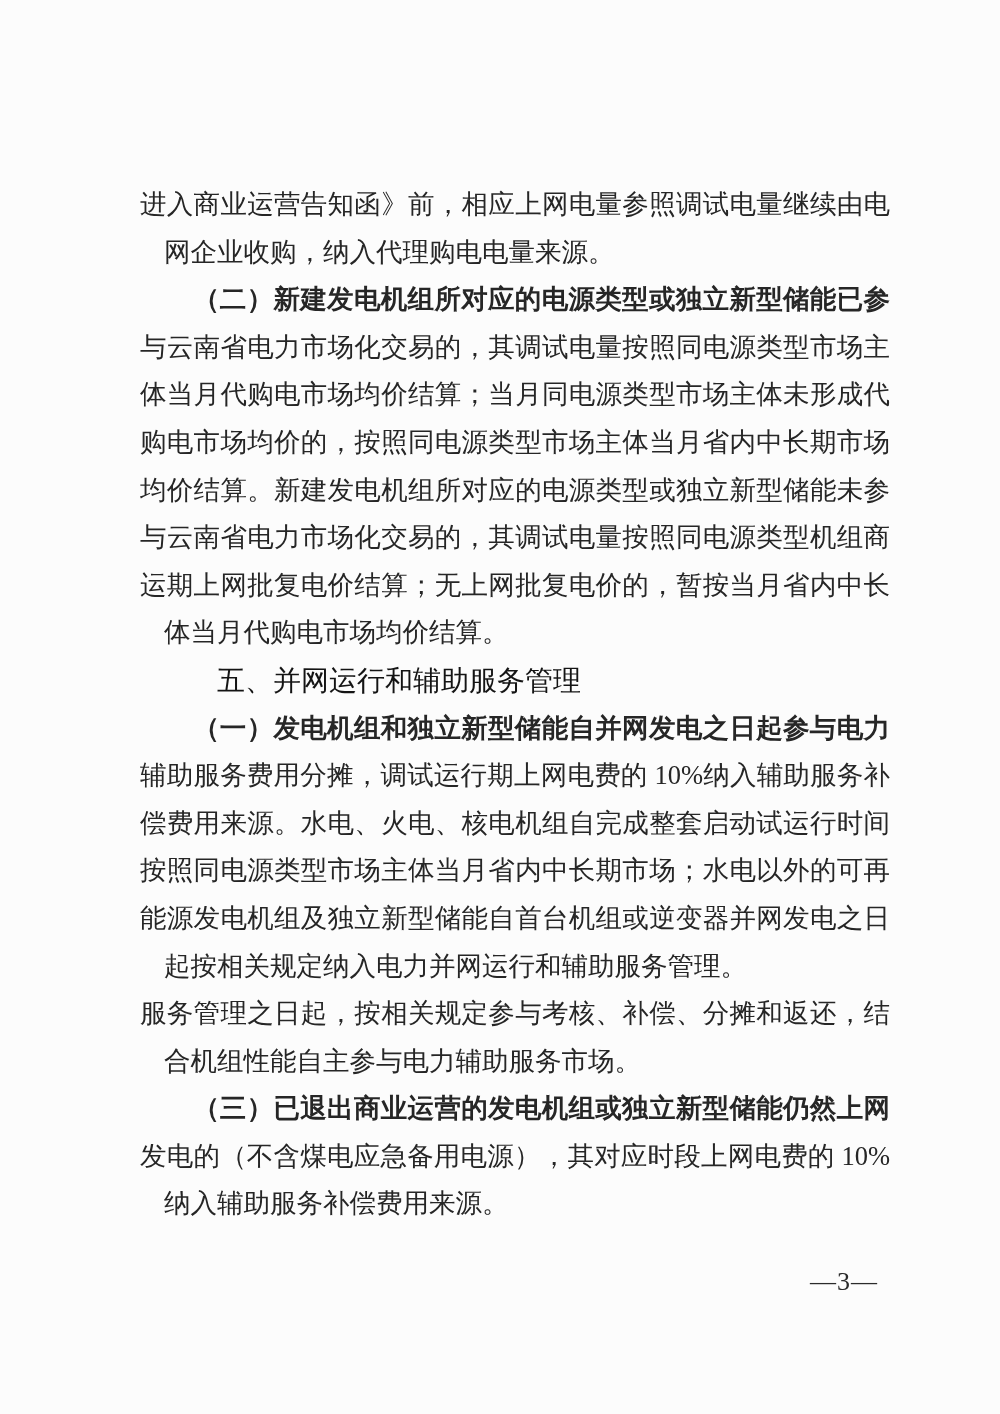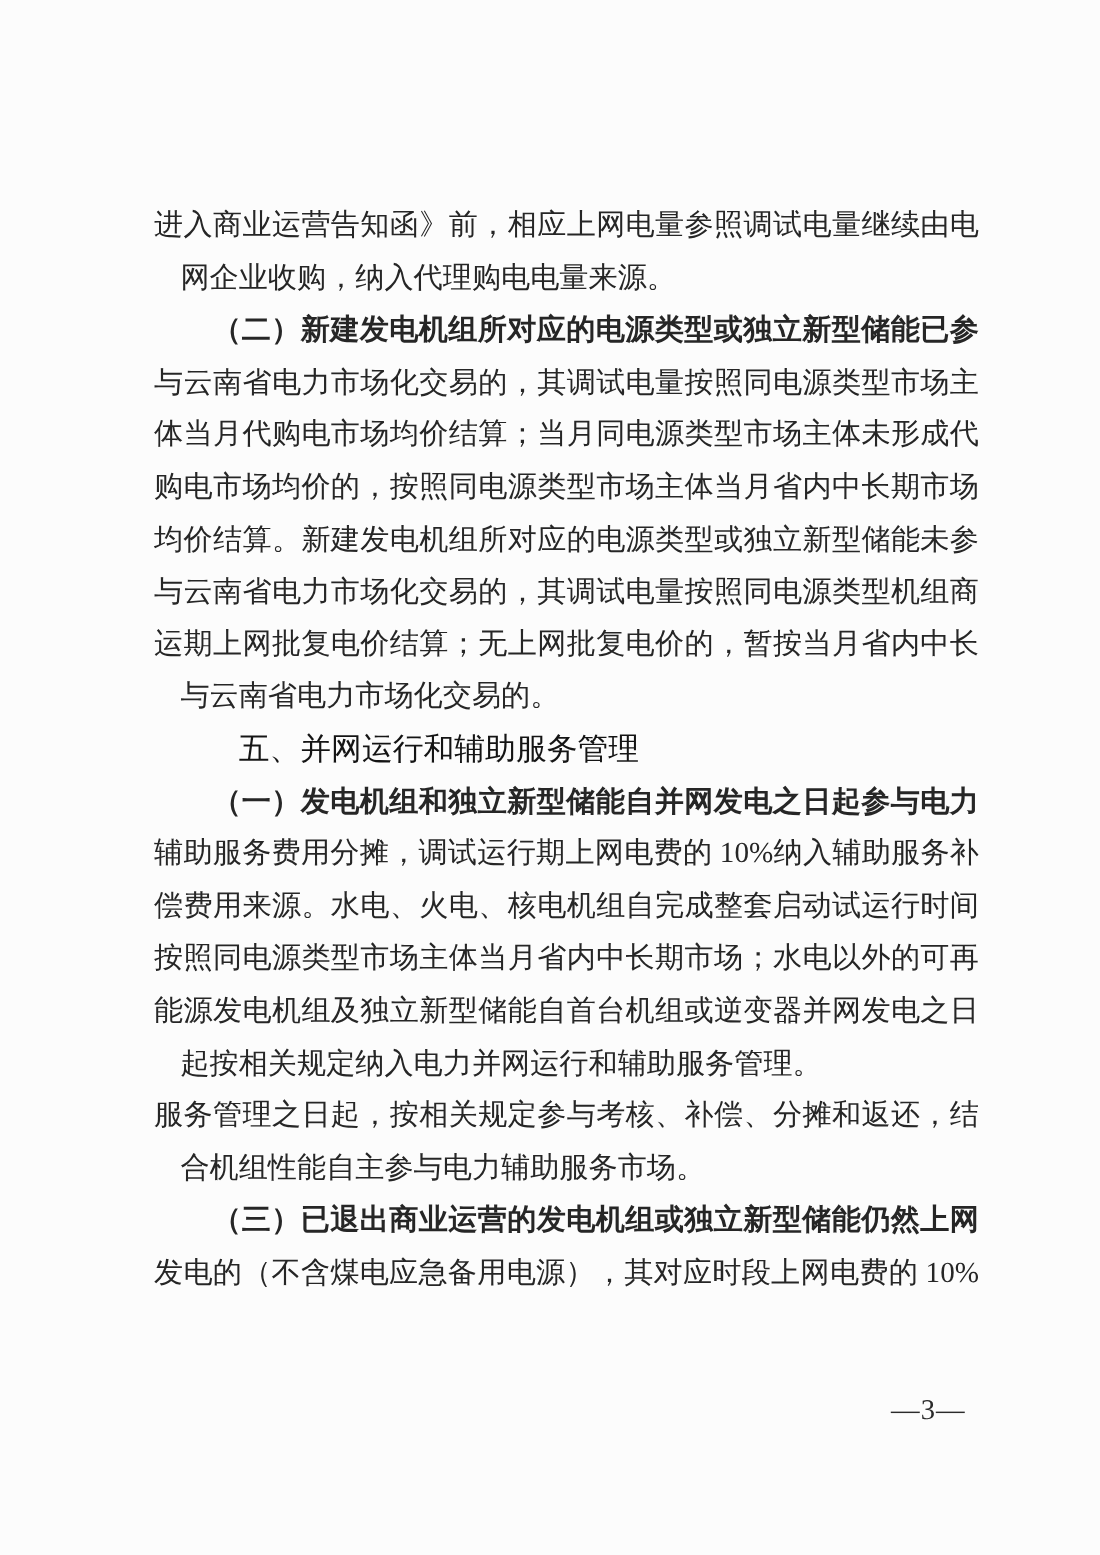--- a/index.html
+++ b/index.html
@@ -65,27 +65,28 @@
   <div class="doc-body" id="doc-body">
       <div class="line">进入商业运营告知函》前，相应上网电量参照调试电量继续由电</div>
       <div class="line last">网企业收购，纳入代理购电电量来源。</div>
       <div class="line indent">（二）新建发电机组所对应的电源类型或独立新型储能已参</div>
       <div class="line">与云南省电力市场化交易的，其调试电量按照同电源类型市场主</div>
       <div class="line">体当月代购电市场均价结算；当月同电源类型市场主体未形成代</div>
       <div class="line">购电市场均价的，按照同电源类型市场主体当月省内中长期市场</div>
       <div class="line">均价结算。新建发电机组所对应的电源类型或独立新型储能未参</div>
       <div class="line">与云南省电力市场化交易的，其调试电量按照同电源类型机组商</div>
       <div class="line">运期上网批复电价结算；无上网批复电价的，暂按当月省内中长</div>
-      <div class="line last">与云南省电力市场化交易的。</div>
+      <div class="line last">体当月代购电市场均价结算。</div>
       <div class="line heading indent last">五、并网运行和辅助服务管理</div>
       <div class="line indent">（一）发电机组和独立新型储能自并网发电之日起参与电力</div>
       <div class="line">辅助服务费用分摊，调试运行期上网电费的 10%纳入辅助服务补</div>
       <div class="line">偿费用来源。水电、火电、核电机组自完成整套启动试运行时间</div>
       <div class="line">按照同电源类型市场主体当月省内中长期市场；水电以外的可再生</div>
       <div class="line">能源发电机组及独立新型储能自首台机组或逆变器并网发电之日</div>
       <div class="line last">起按相关规定纳入电力并网运行和辅助服务管理。</div>
       <div class="line">服务管理之日起，按相关规定参与考核、补偿、分摊和返还，结</div>
       <div class="line last">合机组性能自主参与电力辅助服务市场。</div>
       <div class="line indent">（三）已退出商业运营的发电机组或独立新型储能仍然上网</div>
       <div class="line">发电的（不含煤电应急备用电源），其对应时段上网电费的 10%</div>
+      <div class="line last">纳入辅助服务补偿费用来源。</div>
     </div>
   <div class="footer">—3—</div>
 </div>
 
 </body></html>

